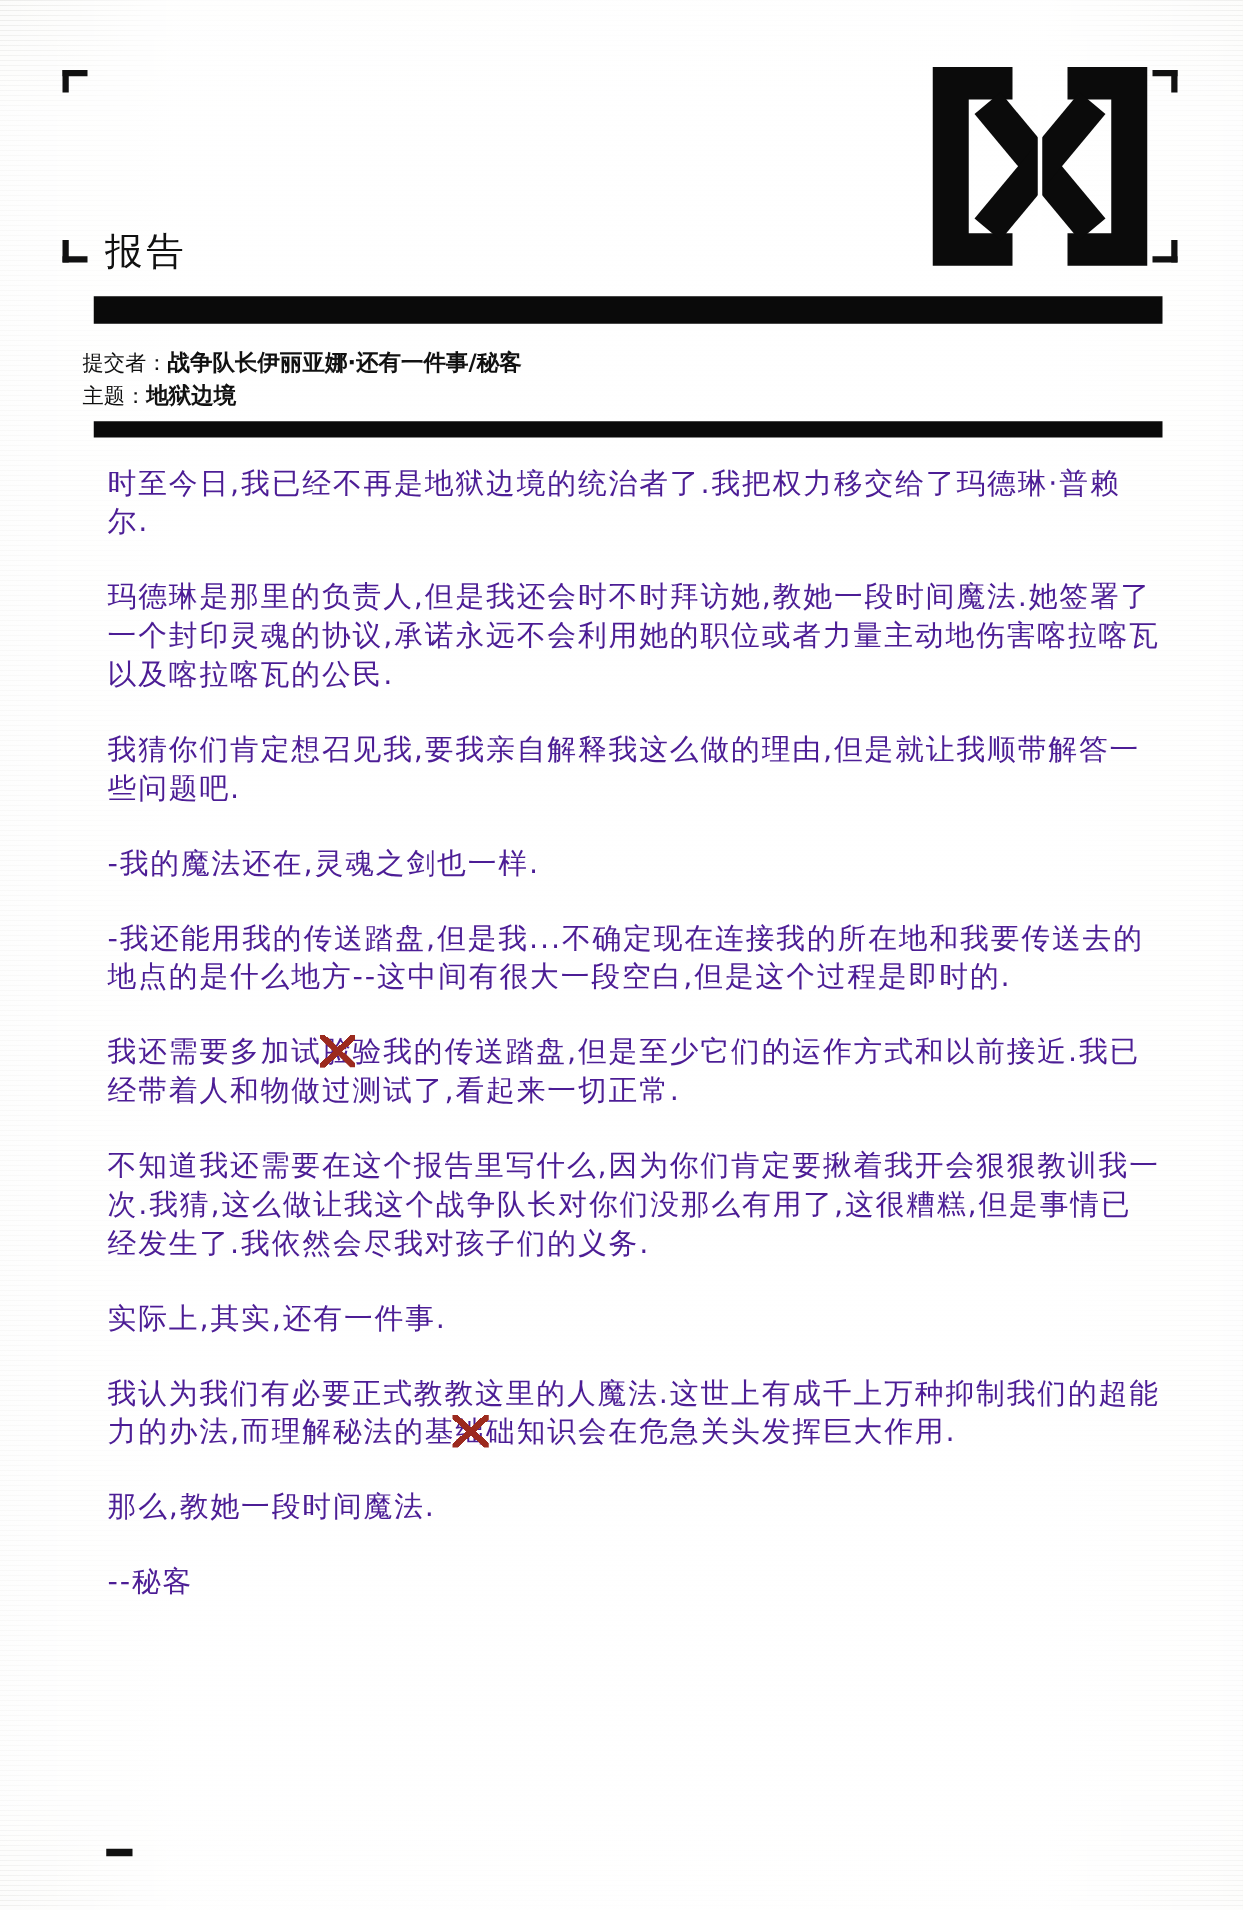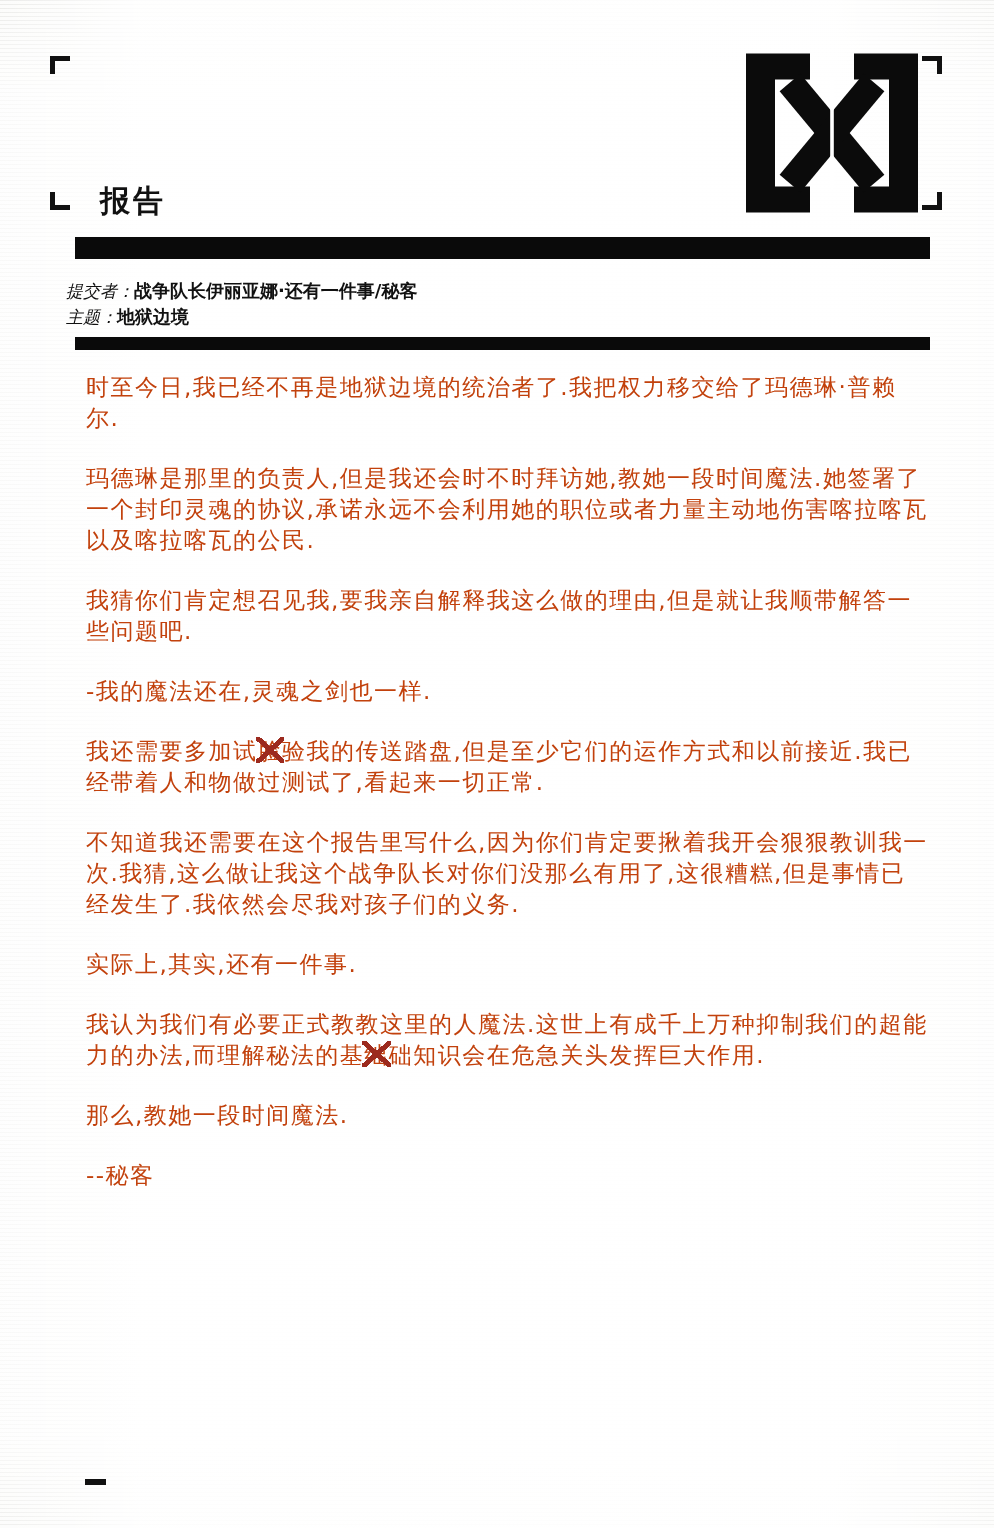--- a/index.html
+++ b/index.html
@@ -18,39 +18,39 @@
   .page{ position:absolute; inset:0; }
 
   
   .bracket{ position:absolute; width:20px; height:18px; }
   .bracket.tl{ left:50px;  top:56px;  border-left:5px solid var(--ink); border-top:5px solid var(--ink); }
   .bracket.tr{ left:922px; top:56px;  border-right:5px solid var(--ink); border-top:5px solid var(--ink); }
   .bracket.bl{ left:50px;  top:192px; border-left:5px solid var(--ink); border-bottom:5px solid var(--ink); }
   .bracket.br{ left:922px; top:192px; border-right:5px solid var(--ink); border-bottom:5px solid var(--ink); }
 
   .title{
-    position:absolute; left:100px; top:181px;
-    font-size:30px; font-weight:bold; letter-spacing:3px;
+    position:absolute; left:84px; top:181px;
+    font-size:30px; font-weight:normal; letter-spacing:3px;
   }
 
   .logo{ position:absolute; left:746px; top:53px; width:172px; height:160px; }
 
   .bar{ position:absolute; left:75px; width:855px; background:var(--bar,#0a0a0a); }
   .bar1{ top:237px; height:22px; }
   .bar2{ top:337px; height:13px; }
 
   .meta{ position:absolute; left:66px; top:278px; font-size:17px; line-height:25px; }
   .meta .row{ white-space:nowrap; }
-  .meta .label{ font-weight:normal;font-style:italic; }
+  .meta .label{ font-weight:normal; }
   .meta .value{ font-weight:bold; font-size:18px; }
 
   .report-body{
     position:absolute; left:86px; top:372px; width:842px;
     font-size:23px; line-height:31px; letter-spacing:1.5px;
-    color:#c2410c;
+    color:#4c1d95;
     word-break:break-all;
   }
   .report-body p{ margin-bottom:29px; }
   .signature{ margin-top:4px; }
 
   .struck{ position:relative; display:inline-block; }
   .struck::after{
     content:""; position:absolute; left:-2px; right:-2px; top:1px; bottom:4px;
     background:
       linear-gradient(to top right,  transparent 44%, var(--strike,#9c2a1e) 44%, var(--strike,#9c2a1e) 57%, transparent 57%),
@@ -94,20 +94,21 @@
   </div>
 
   <div class="bar bar2"></div>
 
   <div class="report-body">
 
     <p><span>时至今日,我已经不再是地狱边境的统治者了.我把权力移交给了玛德琳·普赖尔.</span></p>
       <p><span>玛德琳是那里的负责人,但是我还会时不时拜访她,教她一段时间魔法.她签署了一个封印灵魂的协议,承诺永远不会利用她的职位或者力量主动地伤害喀拉喀瓦以及喀拉喀瓦的公民.</span></p>
       <p><span>我猜你们肯定想召见我,要我亲自解释我这么做的理由,但是就让我顺带解答一些问题吧.</span></p>
       <p><span>-我的魔法还在,灵魂之剑也一样.</span></p>
+      <p><span>-我还能用我的传送踏盘,但是我...不确定现在连接我的所在地和我要传送去的地点的是什么地方--这中间有很大一段空白,但是这个过程是即时的.</span></p>
       <p><span>我还需要多加试</span><span class="struck">脸</span><span>验我的传送踏盘,但是至少它们的运作方式和以前接近.我已经带着人和物做过测试了,看起来一切正常.</span></p>
       <p><span>不知道我还需要在这个报告里写什么,因为你们肯定要揪着我开会狠狠教训我一次.我猜,这么做让我这个战争队长对你们没那么有用了,这很糟糕,但是事情已经发生了.我依然会尽我对孩子们的义务.</span></p>
       <p><span>实际上,其实,还有一件事.</span></p>
       <p><span>我认为我们有必要正式教教这里的人魔法.这世上有成千上万种抑制我们的超能力的办法,而理解秘法的基</span><span class="struck">绌</span><span>础知识会在危急关头发挥巨大作用.</span></p>
       <p><span>那么,教她一段时间魔法.</span></p>
       <p class="signature">--秘客</p>
   </div>
 
   <div class="bottom-dash"></div>
 

